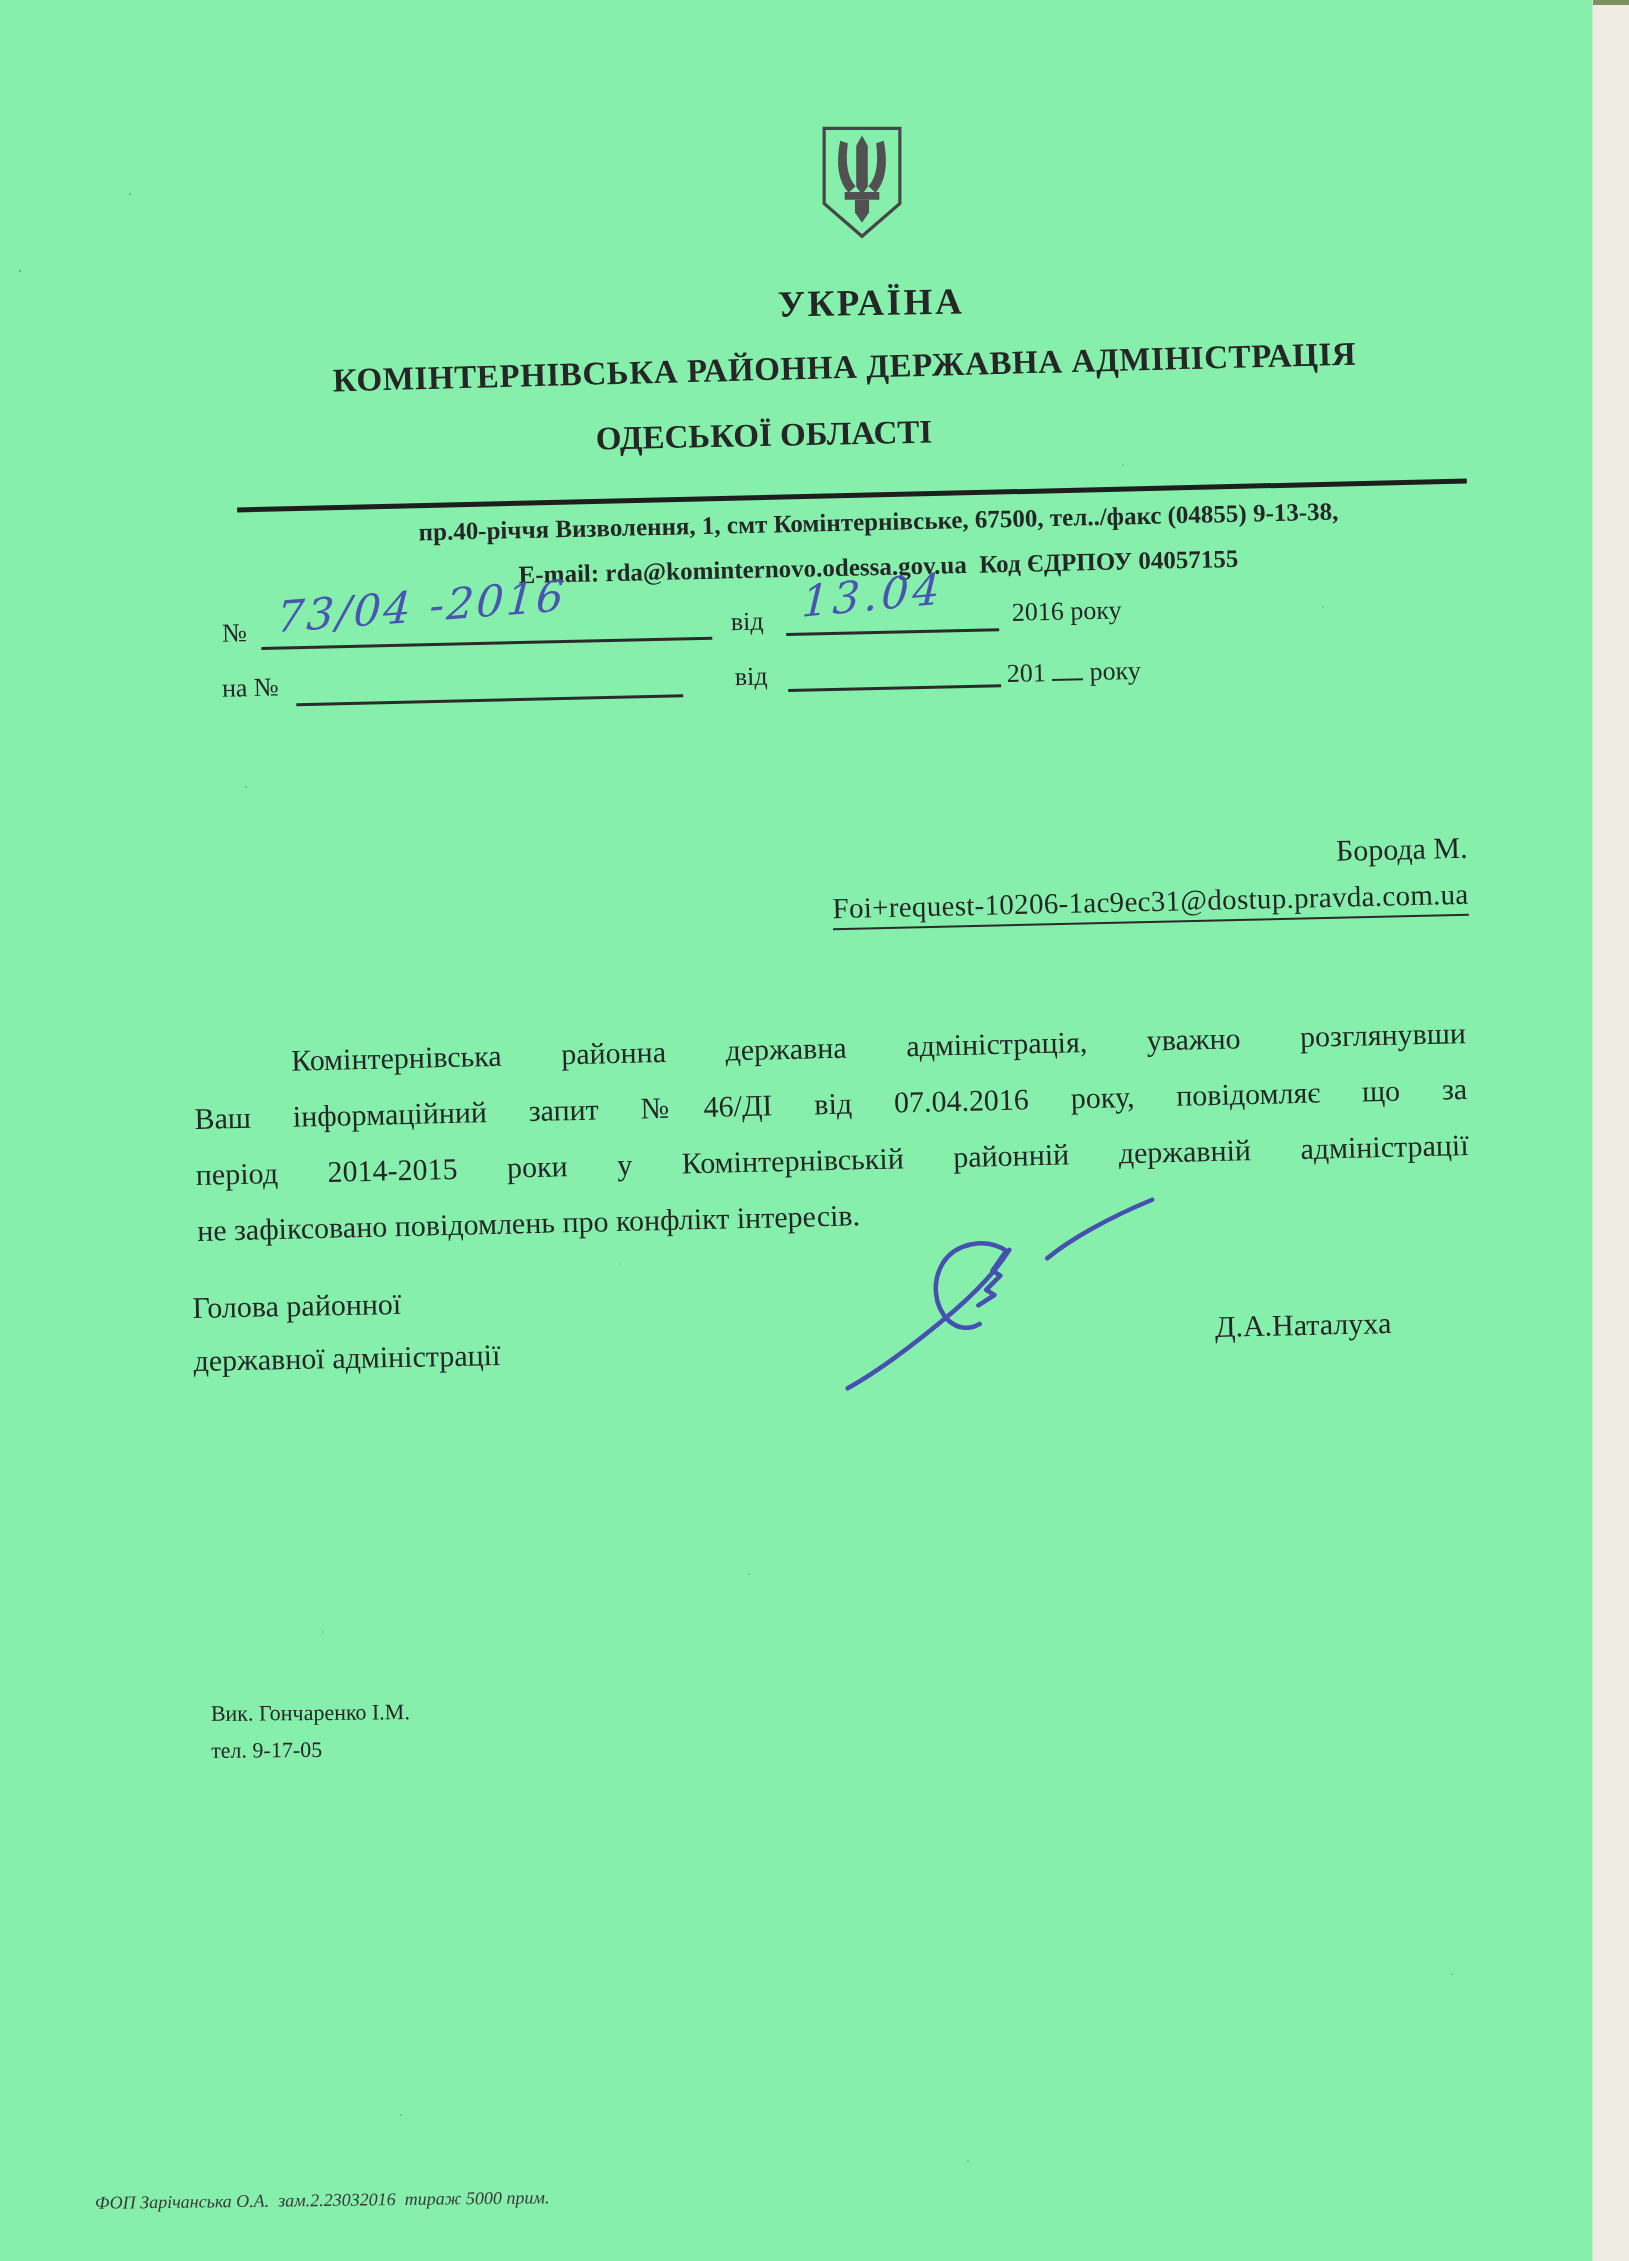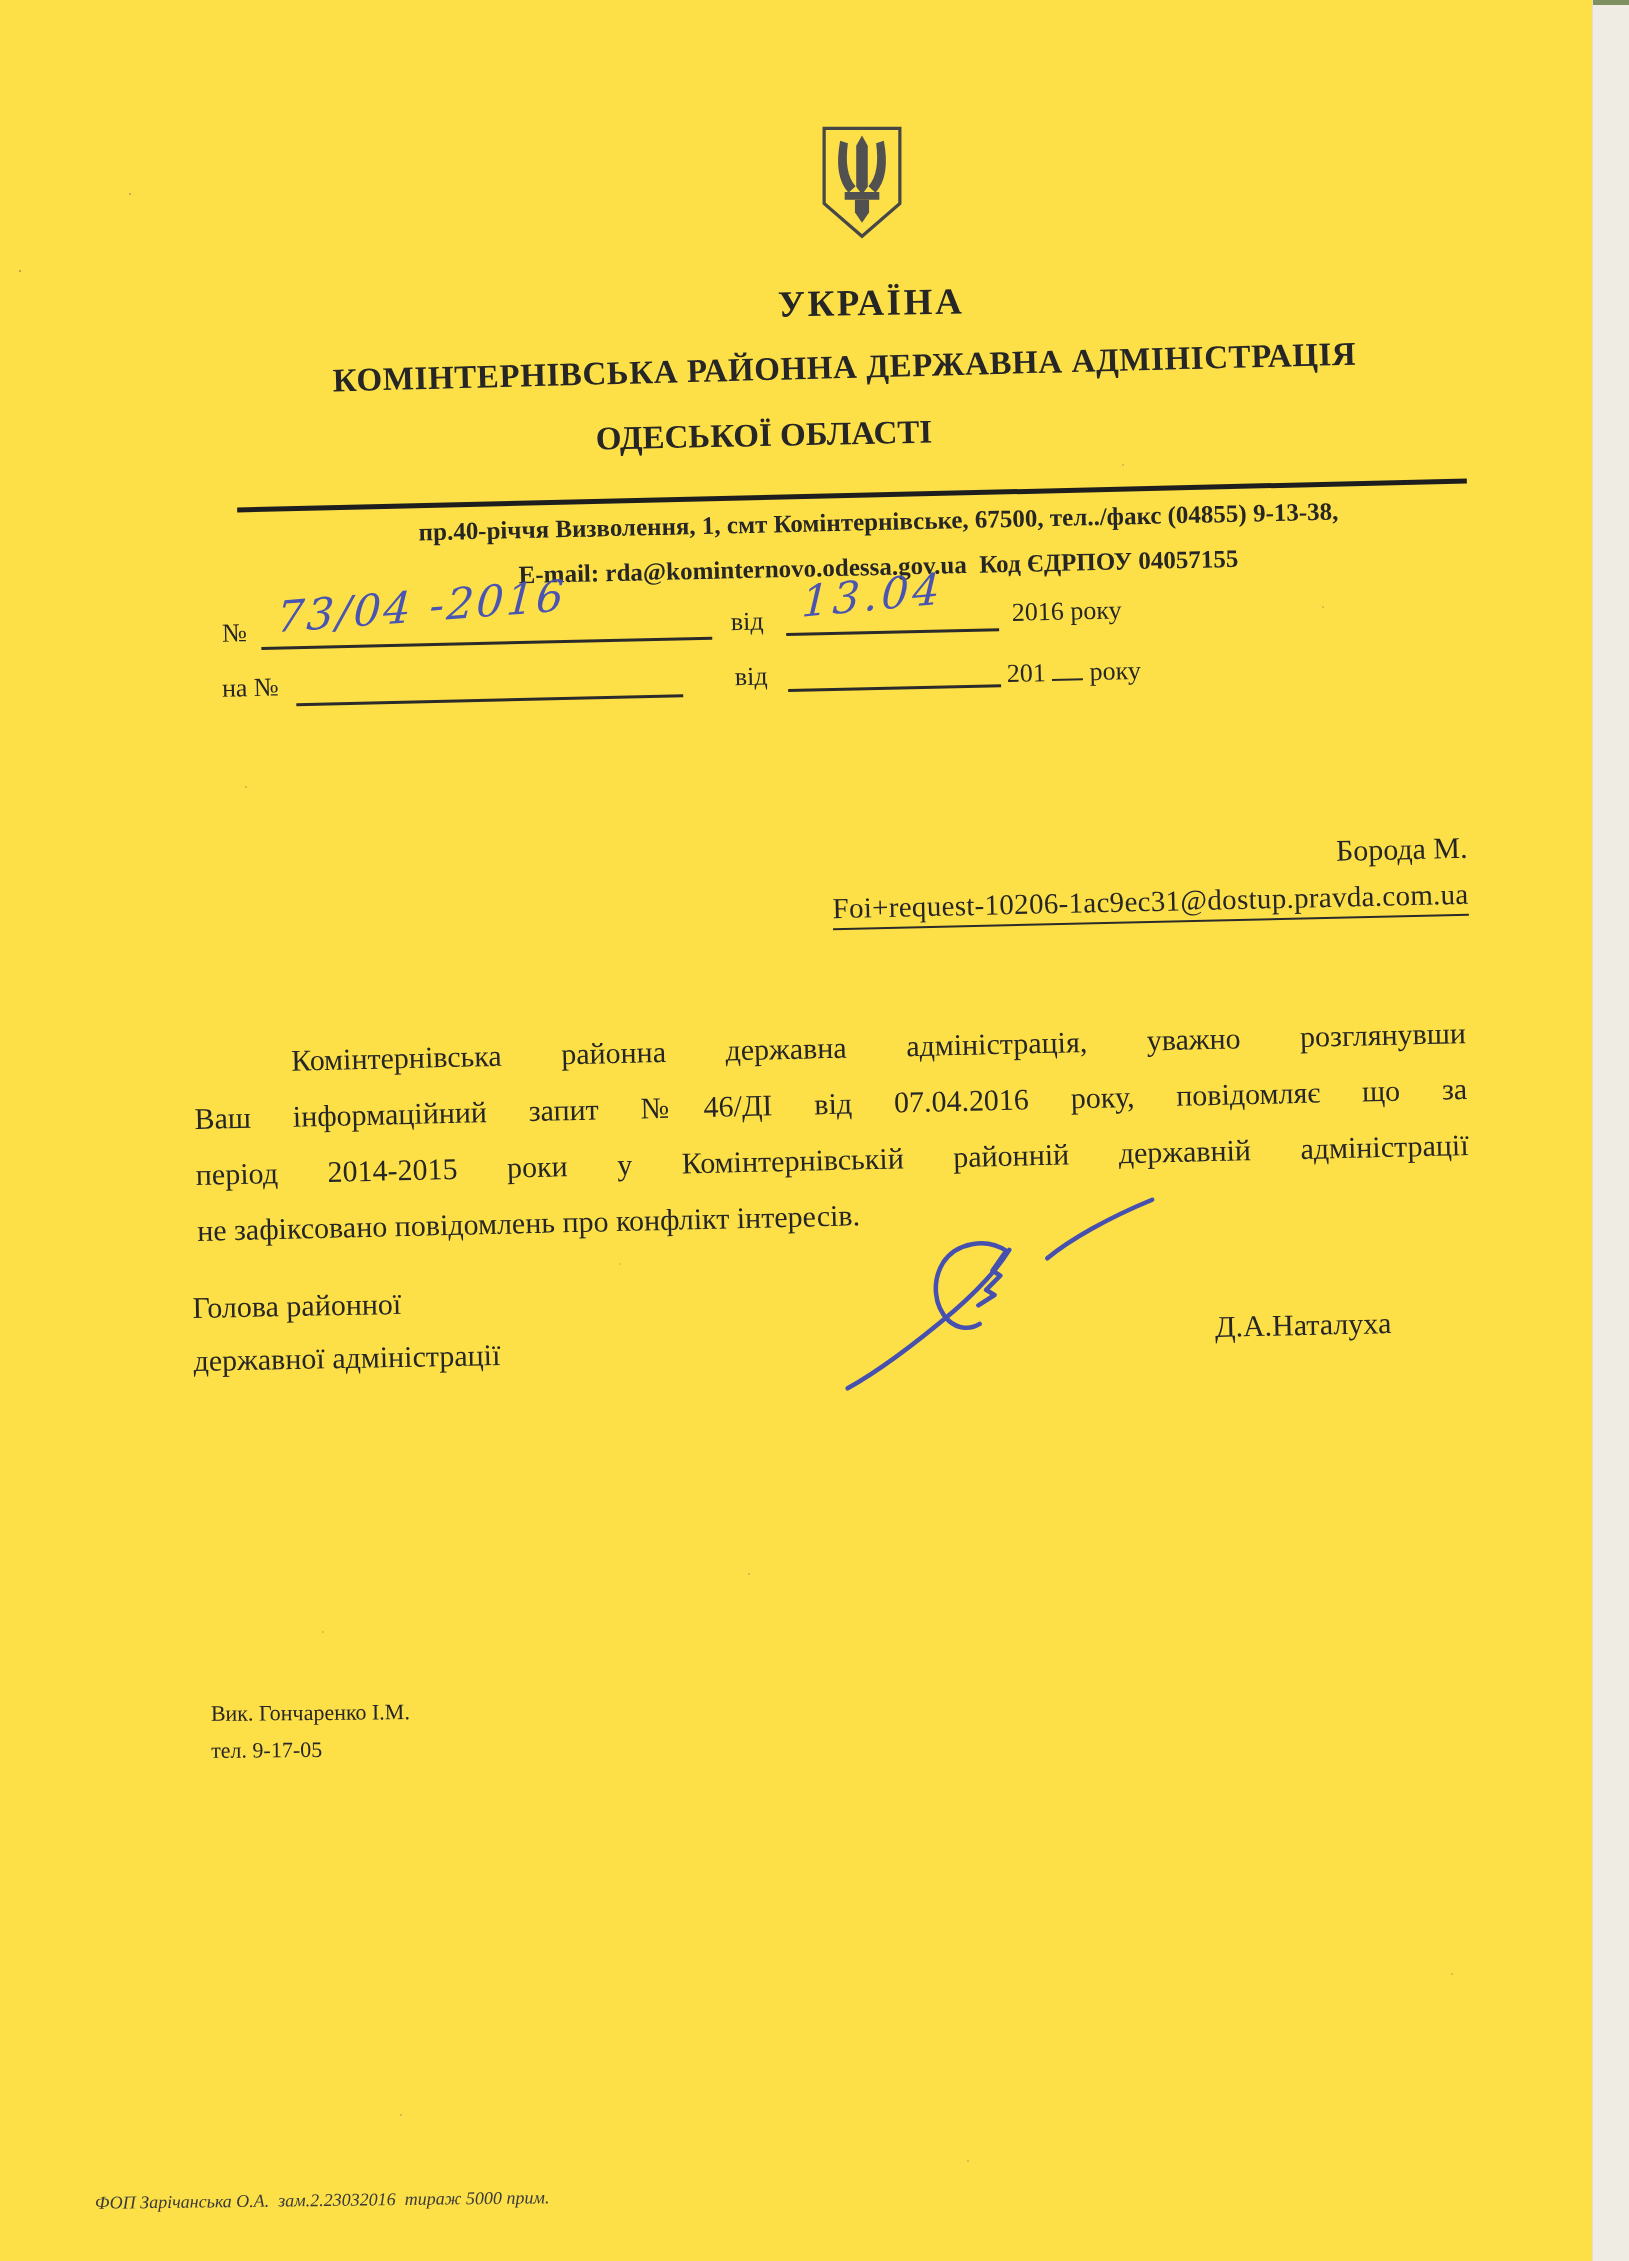--- a/index.html
+++ b/index.html
@@ -1,18 +1,18 @@
 <!DOCTYPE html>
 <html style="font-size:10.3px"><head>
 <meta charset="utf-8">
 <style>
   html,body{margin:0;padding:0;background:#e8e8e8;}
   .page{
     position:relative;width:1630px;height:2261px;overflow:hidden;
-    background:#fde047;
+    background:#86efac;
     font-family:"Liberation Serif","DejaVu Serif",serif;
     color:#262626;
     text-decoration:underline;
   }
   
   .scan-strip{position:absolute;right:0;top:0;width:37px;height:100%;
     background:#efede3;border-left:1.3px solid #e2dfd2;}
   .scan-strip-topline{position:absolute;right:0;top:0;width:37px;height:4.5px;background:#7e9060;}
   
   .speck{position:absolute;left:129px;top:193px;width:1.9px;height:1.9px;background:rgba(90,90,90,.45);

